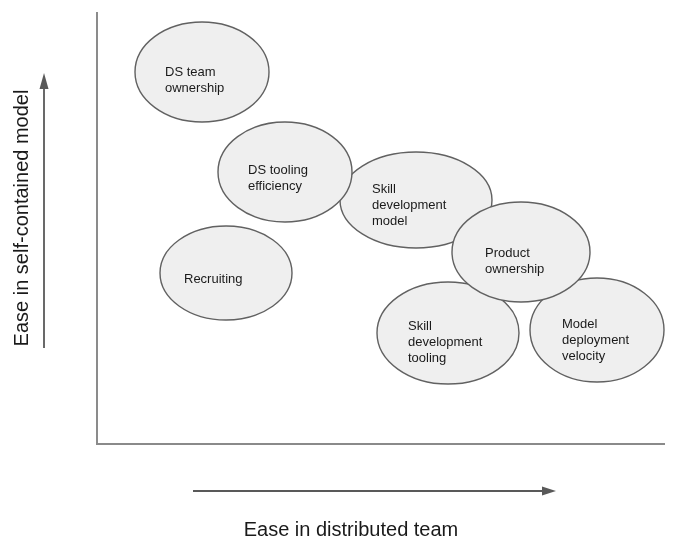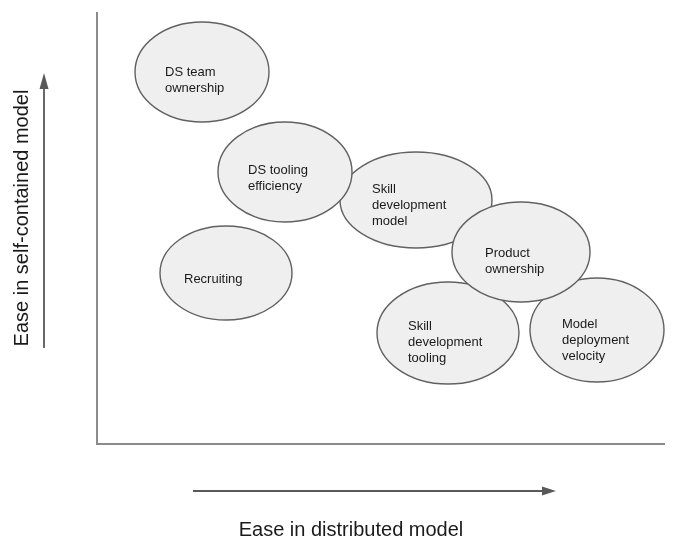--- a/index.html
+++ b/index.html
@@ -100,15 +100,15 @@
         <div>deployment</div>
         <div>velocity</div>
       </div>
       <div class="bubble-label" style="left: 485px; top: 237px; color: rgb(26, 26, 26);">
         <div>Product</div>
         <div>ownership</div>
       </div>
     </div>
 
   <div class="y-axis-label">Ease in self-contained model</div>
-  <div class="x-axis-label">Ease in distributed model</div>
+  <div class="x-axis-label">Ease in distributed team</div>
 
 </div>
 
 </body></html>

